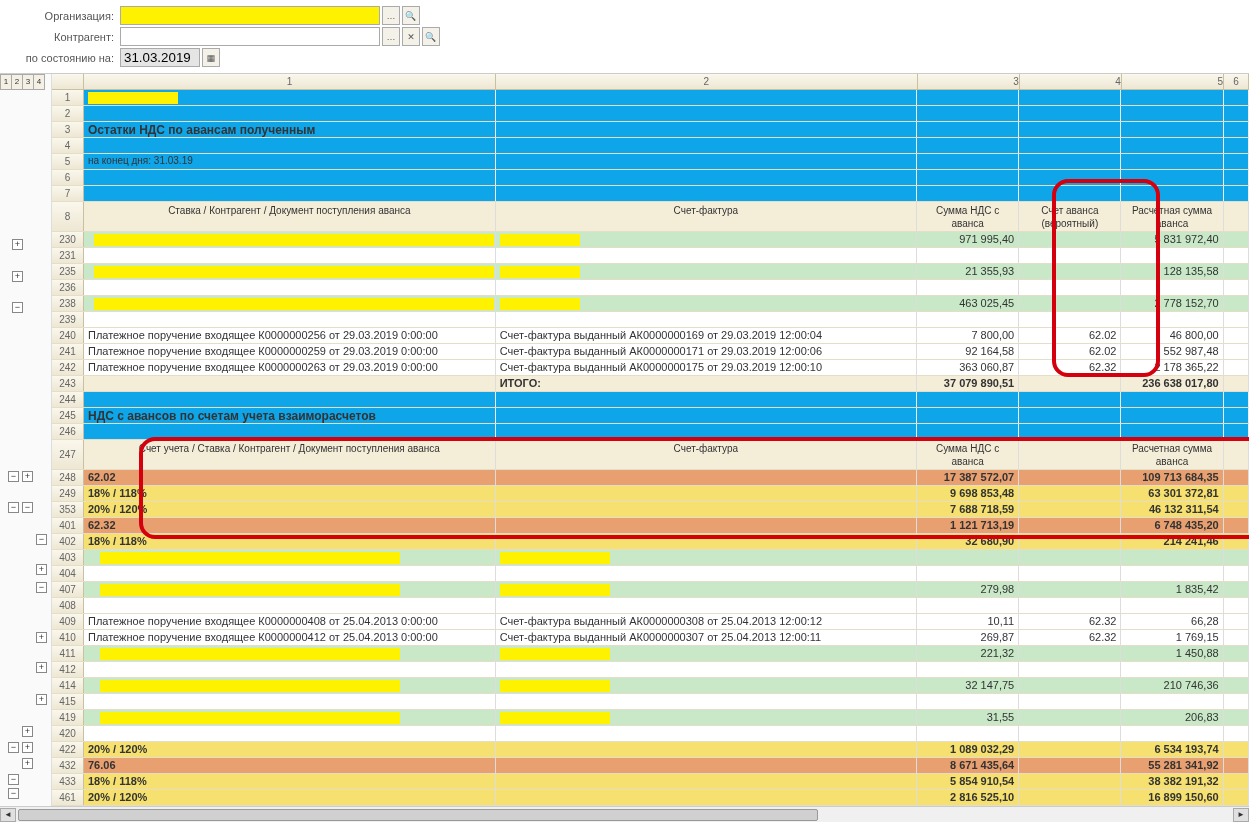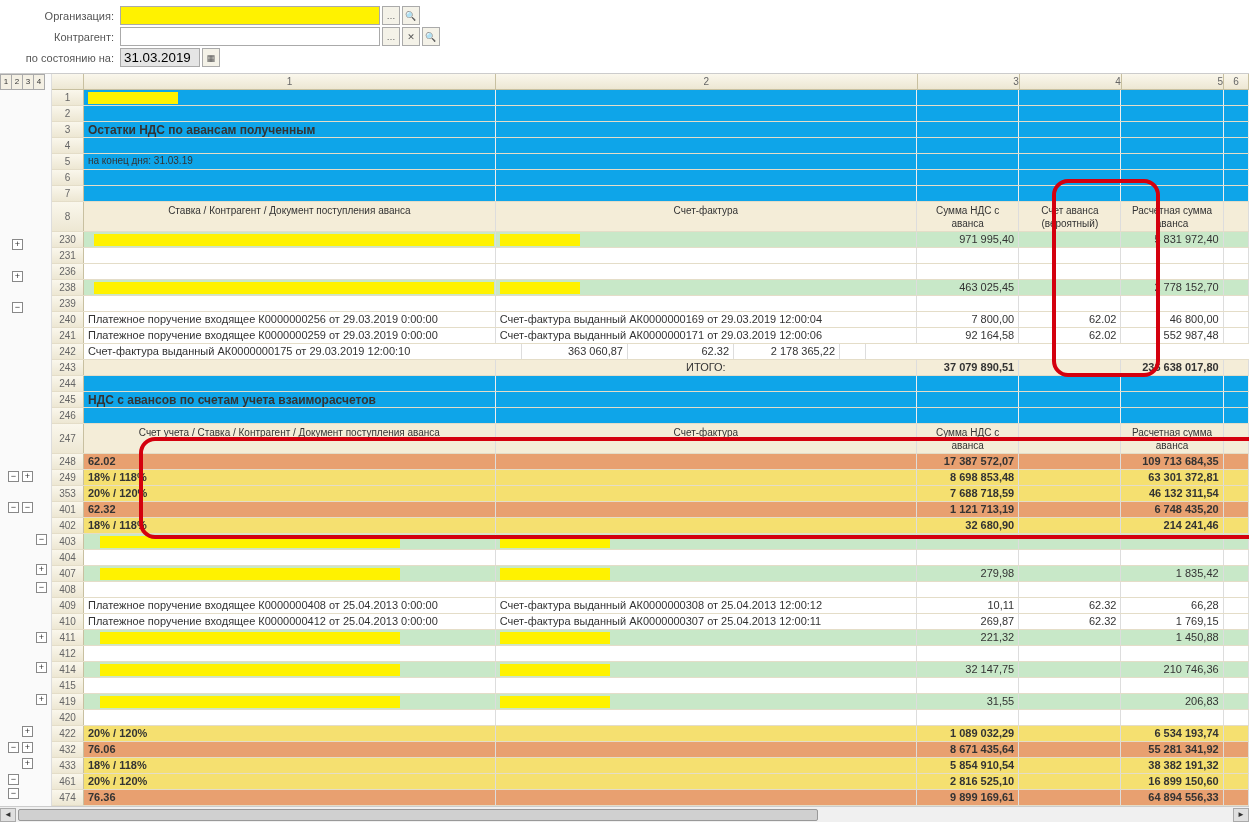--- a/index.html
+++ b/index.html
@@ -195,20 +195,29 @@
         </div>
         <div class="row wht">
           <div class="rn">231</div>
           <div class="cell c1"></div>
           <div class="cell c2"></div>
           <div class="cell c3"></div>
           <div class="cell c4"></div>
           <div class="cell c5"></div>
           <div class="cell c6"></div>
         </div>
+        <div class="row grn">
+          <div class="rn">235</div>
+          <div class="cell c1"><span class="yblk" style="width:400px;margin-left:6px"></span></div>
+          <div class="cell c2"><span class="yblk" style="width:80px"></span></div>
+          <div class="cell c3">21 355,93</div>
+          <div class="cell c4"></div>
+          <div class="cell c5">128 135,58</div>
+          <div class="cell c6"></div>
+        </div>
         <div class="row wht">
           <div class="rn">236</div>
           <div class="cell c1"></div>
           <div class="cell c2"></div>
           <div class="cell c3"></div>
           <div class="cell c4"></div>
           <div class="cell c5"></div>
           <div class="cell c6"></div>
         </div>
         <div class="row grn">
@@ -242,31 +251,32 @@
           <div class="rn">241</div>
           <div class="cell c1">Платежное поручение входящее К0000000259 от 29.03.2019 0:00:00</div>
           <div class="cell c2">Счет-фактура выданный АК0000000171 от 29.03.2019 12:00:06</div>
           <div class="cell c3">92 164,58</div>
           <div class="cell c4">62.02</div>
           <div class="cell c5">552 987,48</div>
           <div class="cell c6"></div>
         </div>
         <div class="row wht">
           <div class="rn">242</div>
+          <div class="cell c1">Платежное поручение входящее К0000000263 от 29.03.2019 0:00:00</div>
           <div class="cell c2">Счет-фактура выданный АК0000000175 от 29.03.2019 12:00:10</div>
           <div class="cell c3">363 060,87</div>
           <div class="cell c4">62.32</div>
           <div class="cell c5">2 178 365,22</div>
           <div class="cell c6"></div>
         </div>
         <div class="row tot">
           <div class="rn">243</div>
           <div class="cell c1"></div>
           <div class="cell c2">
-            <div style="text-align:center;font-weight:normal">ИТОГО:</div>
+            <div style="text-align:left;font-weight:bold">ИТОГО:</div>
           </div>
           <div class="cell c3">37 079 890,51</div>
           <div class="cell c4"></div>
           <div class="cell c5">236 638 017,80</div>
           <div class="cell c6"></div>
         </div>
         <div class="row blank">
           <div class="rn">244</div>
           <div class="cell c1"></div>
           <div class="cell c2"></div>
@@ -308,21 +318,21 @@
           <div class="cell c2"></div>
           <div class="cell c3">17 387 572,07</div>
           <div class="cell c4"></div>
           <div class="cell c5">109 713 684,35</div>
           <div class="cell c6"></div>
         </div>
         <div class="row yel">
           <div class="rn">249</div>
           <div class="cell c1">18% / 118%</div>
           <div class="cell c2"></div>
-          <div class="cell c3">8 698 853,48</div>
+          <div class="cell c3">9 698 853,48</div>
           <div class="cell c4"></div>
           <div class="cell c5">63 301 372,81</div>
           <div class="cell c6"></div>
         </div>
         <div class="row yel">
           <div class="rn">353</div>
           <div class="cell c1">20% / 120%</div>
           <div class="cell c2"></div>
           <div class="cell c3">7 688 718,59</div>
           <div class="cell c4"></div>

